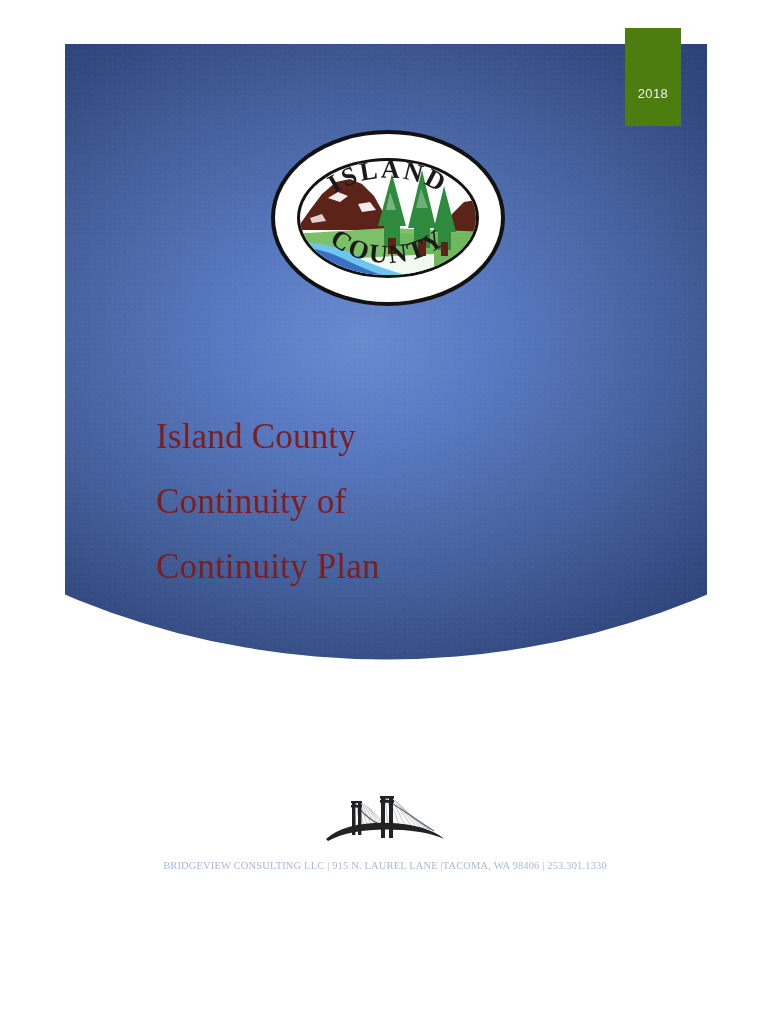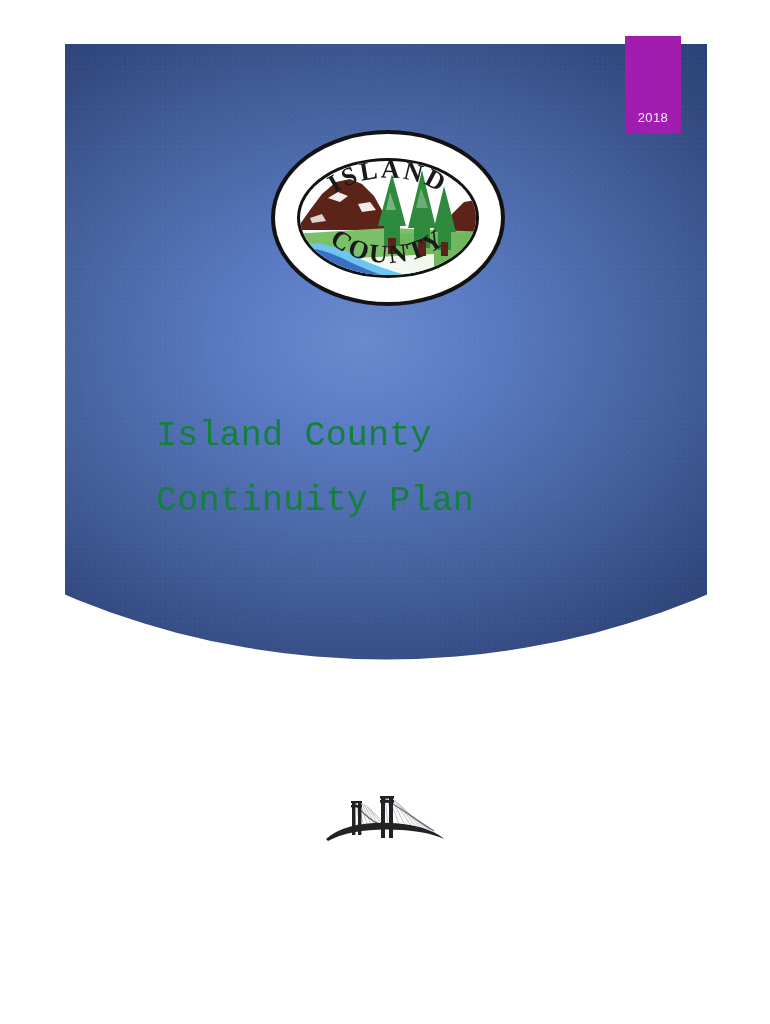--- a/index.html
+++ b/index.html
@@ -71,28 +71,28 @@
     background-position: 0 0, 3px 2px;
     -webkit-clip-path: ellipse(112% 98% at 50% 0%);
     clip-path: ellipse(112% 98% at 50% 0%);
     pointer-events: none;
   }
 
   
   .year-badge {
     position: absolute;
     left: 625px;
-    top: 36px;
+    top: 28px;
     width: 56px;
     height: 98px;
-    background: #a21caf;
+    background: #4d7c0f;
     display: flex;
     align-items: flex-end;
     justify-content: center;
-    padding-bottom: 9px;
+    padding-bottom: 25px;
     box-sizing: border-box;
   }
   .year-badge-text {
     color: #eef2fa;
     font-size: 13px;
     letter-spacing: 0.4px;
     font-family: "Liberation Sans", sans-serif;
   }
 
   
@@ -103,26 +103,26 @@
     width: 244px;
     height: 192px;
   }
 
   
   .cover-title {
     position: absolute;
     left: 156px;
     top: 404px;
     width: 440px;
-    color: #15803d;
+    color: #7f1d1d;
     font-size: 35px;
     line-height: 65px;
     font-weight: 300;
     letter-spacing: 0.2px;
-    font-family: Liberation Mono, monospace;
+    font-family: Liberation Serif, serif;
   }
   .cover-title .line { display: block; white-space: nowrap; }
 
   
   .footer-logo {
     position: absolute;
     left: 318px;
     top: 787px;
     width: 130px;
     height: 60px;
@@ -211,20 +211,21 @@
         <textPath href="#arcTop" startOffset="50%" text-anchor="middle">ISLAND</textPath>
       </text>
       <text font-family="Liberation Serif, serif" font-size="26" font-weight="700" fill="#1a1a1a" letter-spacing="2.5">
         <textPath href="#arcBottom" startOffset="50%" text-anchor="middle">COUNTY</textPath>
       </text>
     </svg>
   </div>
 
   <div class="cover-title">
     <span class="line">Island County</span>
+    <span class="line">Continuity of</span>
     <span class="line">Continuity Plan</span>
   </div>
 
   <div class="footer-logo">
     <svg viewBox="0 0 130 60" width="130" height="60" xmlns="http://www.w3.org/2000/svg">
 
       <g stroke="#b9bcc4" stroke-width="0.9" fill="none">
         <path d="M 36 16 L 38 40"></path>
           <path d="M 38 15 L 42 40"></path>
           <path d="M 40 15 L 46 40"></path>
@@ -257,14 +258,15 @@
       <rect x="63" y="9" width="4" height="42" fill="#222222"></rect>
       <rect x="71" y="9" width="4" height="42" fill="#222222"></rect>
       <rect x="62" y="13" width="14" height="2.8" fill="#222222"></rect>
       <rect x="62" y="9" width="14" height="2.6" fill="#222222"></rect>
 
       <path d="M 8 52 C 26 36, 60 33, 92 38 C 108 41, 120 46, 126 52
                C 116 47, 100 44, 84 43 C 56 41, 28 44, 10 54 Z" fill="#222222"></path>
     </svg>
   </div>
 
+  <div class="footer-text">BRIDGEVIEW CONSULTING LLC | 915 N. LAUREL LANE |TACOMA, WA 98406 | 253.301.1330</div>
 
 </div>
 
 </body></html>

